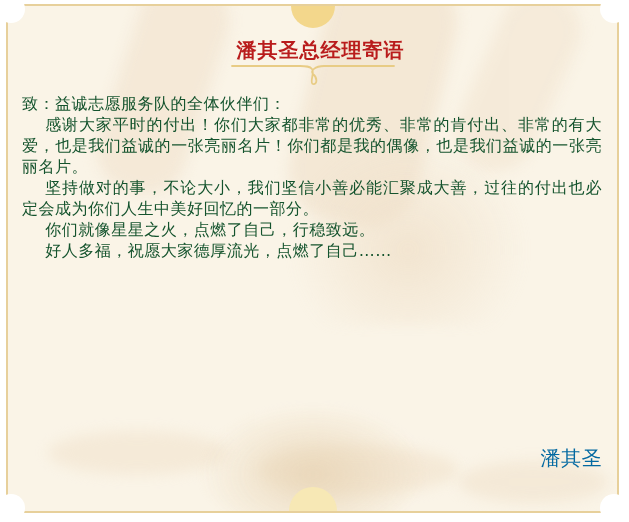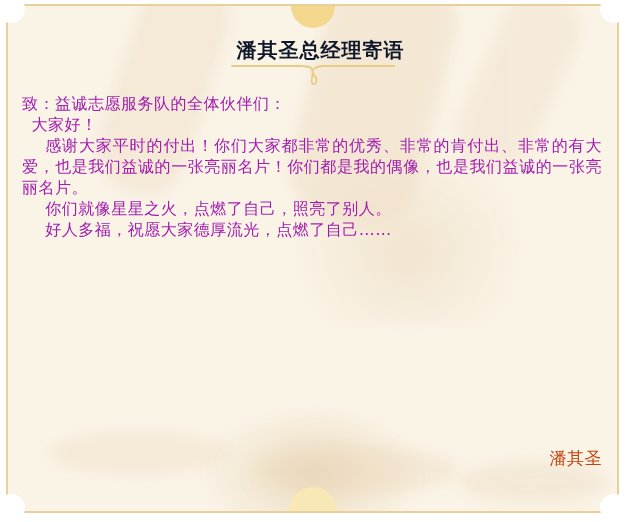--- a/index.html
+++ b/index.html
@@ -39,34 +39,34 @@
     width:48px;height:24px;background:#f7e8b5;
     border-radius:24px 24px 0 0 / 24px 24px 0 0;
   }
   .notch{position:absolute;width:28px;height:28px;border-radius:50%;background:#ffffff;}
   .notch.tl{left:-11px;top:-11px;}
   .notch.tr{right:-11px;top:-11px;}
   .notch.bl{left:-11px;bottom:-11px;}
   .notch.br{right:-11px;bottom:-11px;}
   .title{
     position:absolute;top:31px;left:0;right:0;text-align:center;
-    font-size:20px;font-weight:bold;color:#0f172a;letter-spacing:1px;margin-left:16px;
+    font-size:20px;font-weight:bold;color:#b91c1c;letter-spacing:1px;margin-left:16px;
   }
   .divider{position:absolute;top:57px;left:50%;transform:translateX(-50%);}
   .letter-body{
     position:absolute;top:87px;left:14px;right:15px;
-    font-size:16px;line-height:21px;color:#a21caf;letter-spacing:.5px;
+    font-size:16px;line-height:21px;color:#14532d;letter-spacing:.5px;
     text-align:justify;
   }
   .letter-body p{margin:0;}
   .letter-body p.indent{text-indent:1.45em;}
   .letter-body p.indent-s{text-indent:.6em;}
   .sig-block{
     position:absolute;top:441px;right:15px;text-align:right;
-    font-size:17px;line-height:22px;color:#c2410c;letter-spacing:.5px;
+    font-size:20px;line-height:22px;color:#0369a1;letter-spacing:.5px;
   }
 </style>
 </head>
 <body>
 
 <div class="page">
   <div class="card">
 
     <div class="tex-layer">
       <div class="tex s1"></div>
@@ -83,23 +83,23 @@
     <div class="top-sun"></div>
 
     <div class="title">潘其圣总经理寄语</div>
 
     <svg class="divider" width="166" height="24" viewBox="0 0 166 24">
       <path d="M2,3 H70 C76,3 80,3 82,6 C85,10 79,20 83,21 C87,22 88,15 83,11 C80,8 85,3 94,3 H164" fill="none" stroke="#e8cc85" stroke-width="1.8" stroke-linecap="round"></path>
     </svg>
 
     <div class="letter-body">
       <p>致：益诚志愿服务队的全体伙伴们：</p>
-      <p class="indent-s">大家好！</p>
       <p class="indent">感谢大家平时的付出！你们大家都非常的优秀、非常的肯付出、非常的有大爱，也是我们益诚的一张亮丽名片！你们都是我的偶像，也是我们益诚的一张亮丽名片。</p>
-      <p class="indent">你们就像星星之火，点燃了自己，照亮了别人。</p>
+      <p class="indent">坚持做对的事，不论大小，我们坚信小善必能汇聚成大善，过往的付出也必定会成为你们人生中美好回忆的一部分。</p>
+      <p class="indent">你们就像星星之火，点燃了自己，行稳致远。</p>
       <p class="indent">好人多福，祝愿大家德厚流光，点燃了自己……</p>
     </div>
 
     <div class="sig-block">
       <div>潘其圣</div>
     </div>
 
     <div class="notch tl"></div>
     <div class="notch tr"></div>
     <div class="notch bl"></div>

